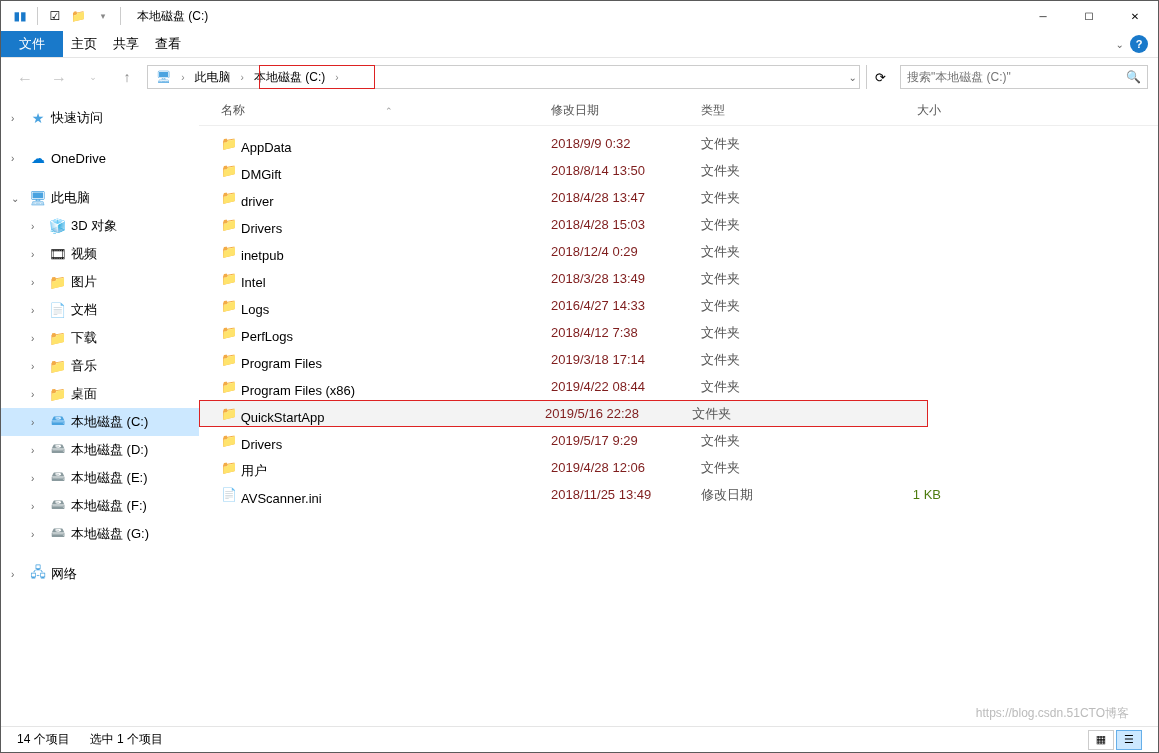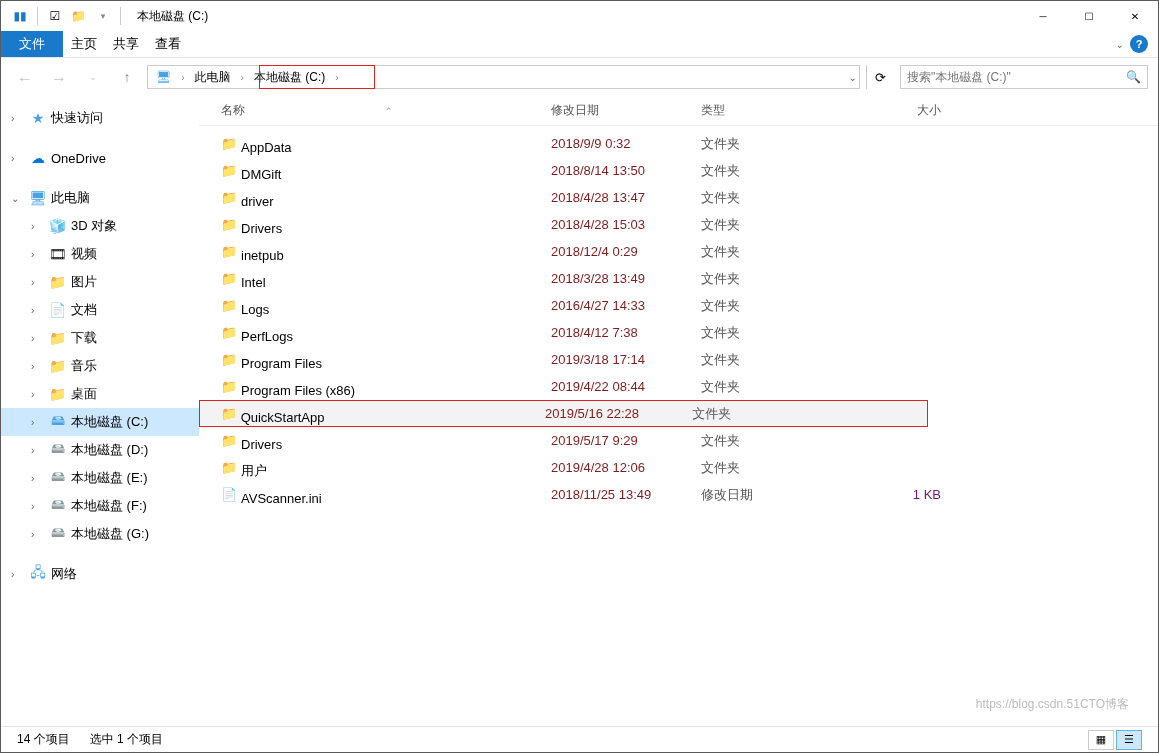--- a/index.html
+++ b/index.html
@@ -55,28 +55,28 @@
     .file-list { flex: 1; overflow-y: auto; padding-top: 4px; }
     .file-row { height: 27px; display: flex; align-items: center; padding-left: 22px; font-size: 13px; }
     .file-row.hl { background: #f3f3f3; }
     .file-row.hl::after { content: ""; position: absolute; }
     .file-row-wrap { position: relative; }
     .file-row-wrap.hlb .file-row { outline: 1px solid #d22; outline-offset: -1px; margin-right: 230px; }
     .fr-icon { width: 20px; display: inline-flex; font-size: 13px; }
     .fr-name { width: 310px; margin-top: 7px; }
     .fr-date { width: 150px; color: #7f1d1d; }
     .fr-type { width: 150px; color: #555; }
-    .fr-size { width: 90px; text-align: right; color: #701a75; }
+    .fr-size { width: 90px; text-align: right; color: #4d7c0f; }
     
     .statusbar { height: 26px; border-top: 1px solid #e5e5e5; display: flex; align-items: center; padding: 0 16px; font-size: 12px; gap: 20px; }
     .view-switch { margin-left: auto; display: flex; gap: 2px; }
     .view-btn { width: 26px; height: 20px; border: 1px solid #ccc; display: flex; align-items: center; justify-content: center; font-size: 11px; }
     .view-btn.active { background: #cce8ff; border-color: #66afe9; }
     
-    .watermark { position: absolute; right: 30px; bottom: 40px; color: #bbb; font-size: 12px; }
+    .watermark { position: absolute; right: 30px; bottom: 31px; color: #bbb; font-size: 12px; }
     
     .icon-folder { color: #f0c868; }
     .icon-star { color: #4aa3e0; }
     .icon-onedrive { color: #0078d4; }
     .icon-monitor { color: #4aa3e0; }
     .icon-drive { color: #8a9a9e; }
     .icon-net { color: #4aa3e0; }
     .icon-drive-c { color: #4aa3e0; }
   </style>
 </head>

